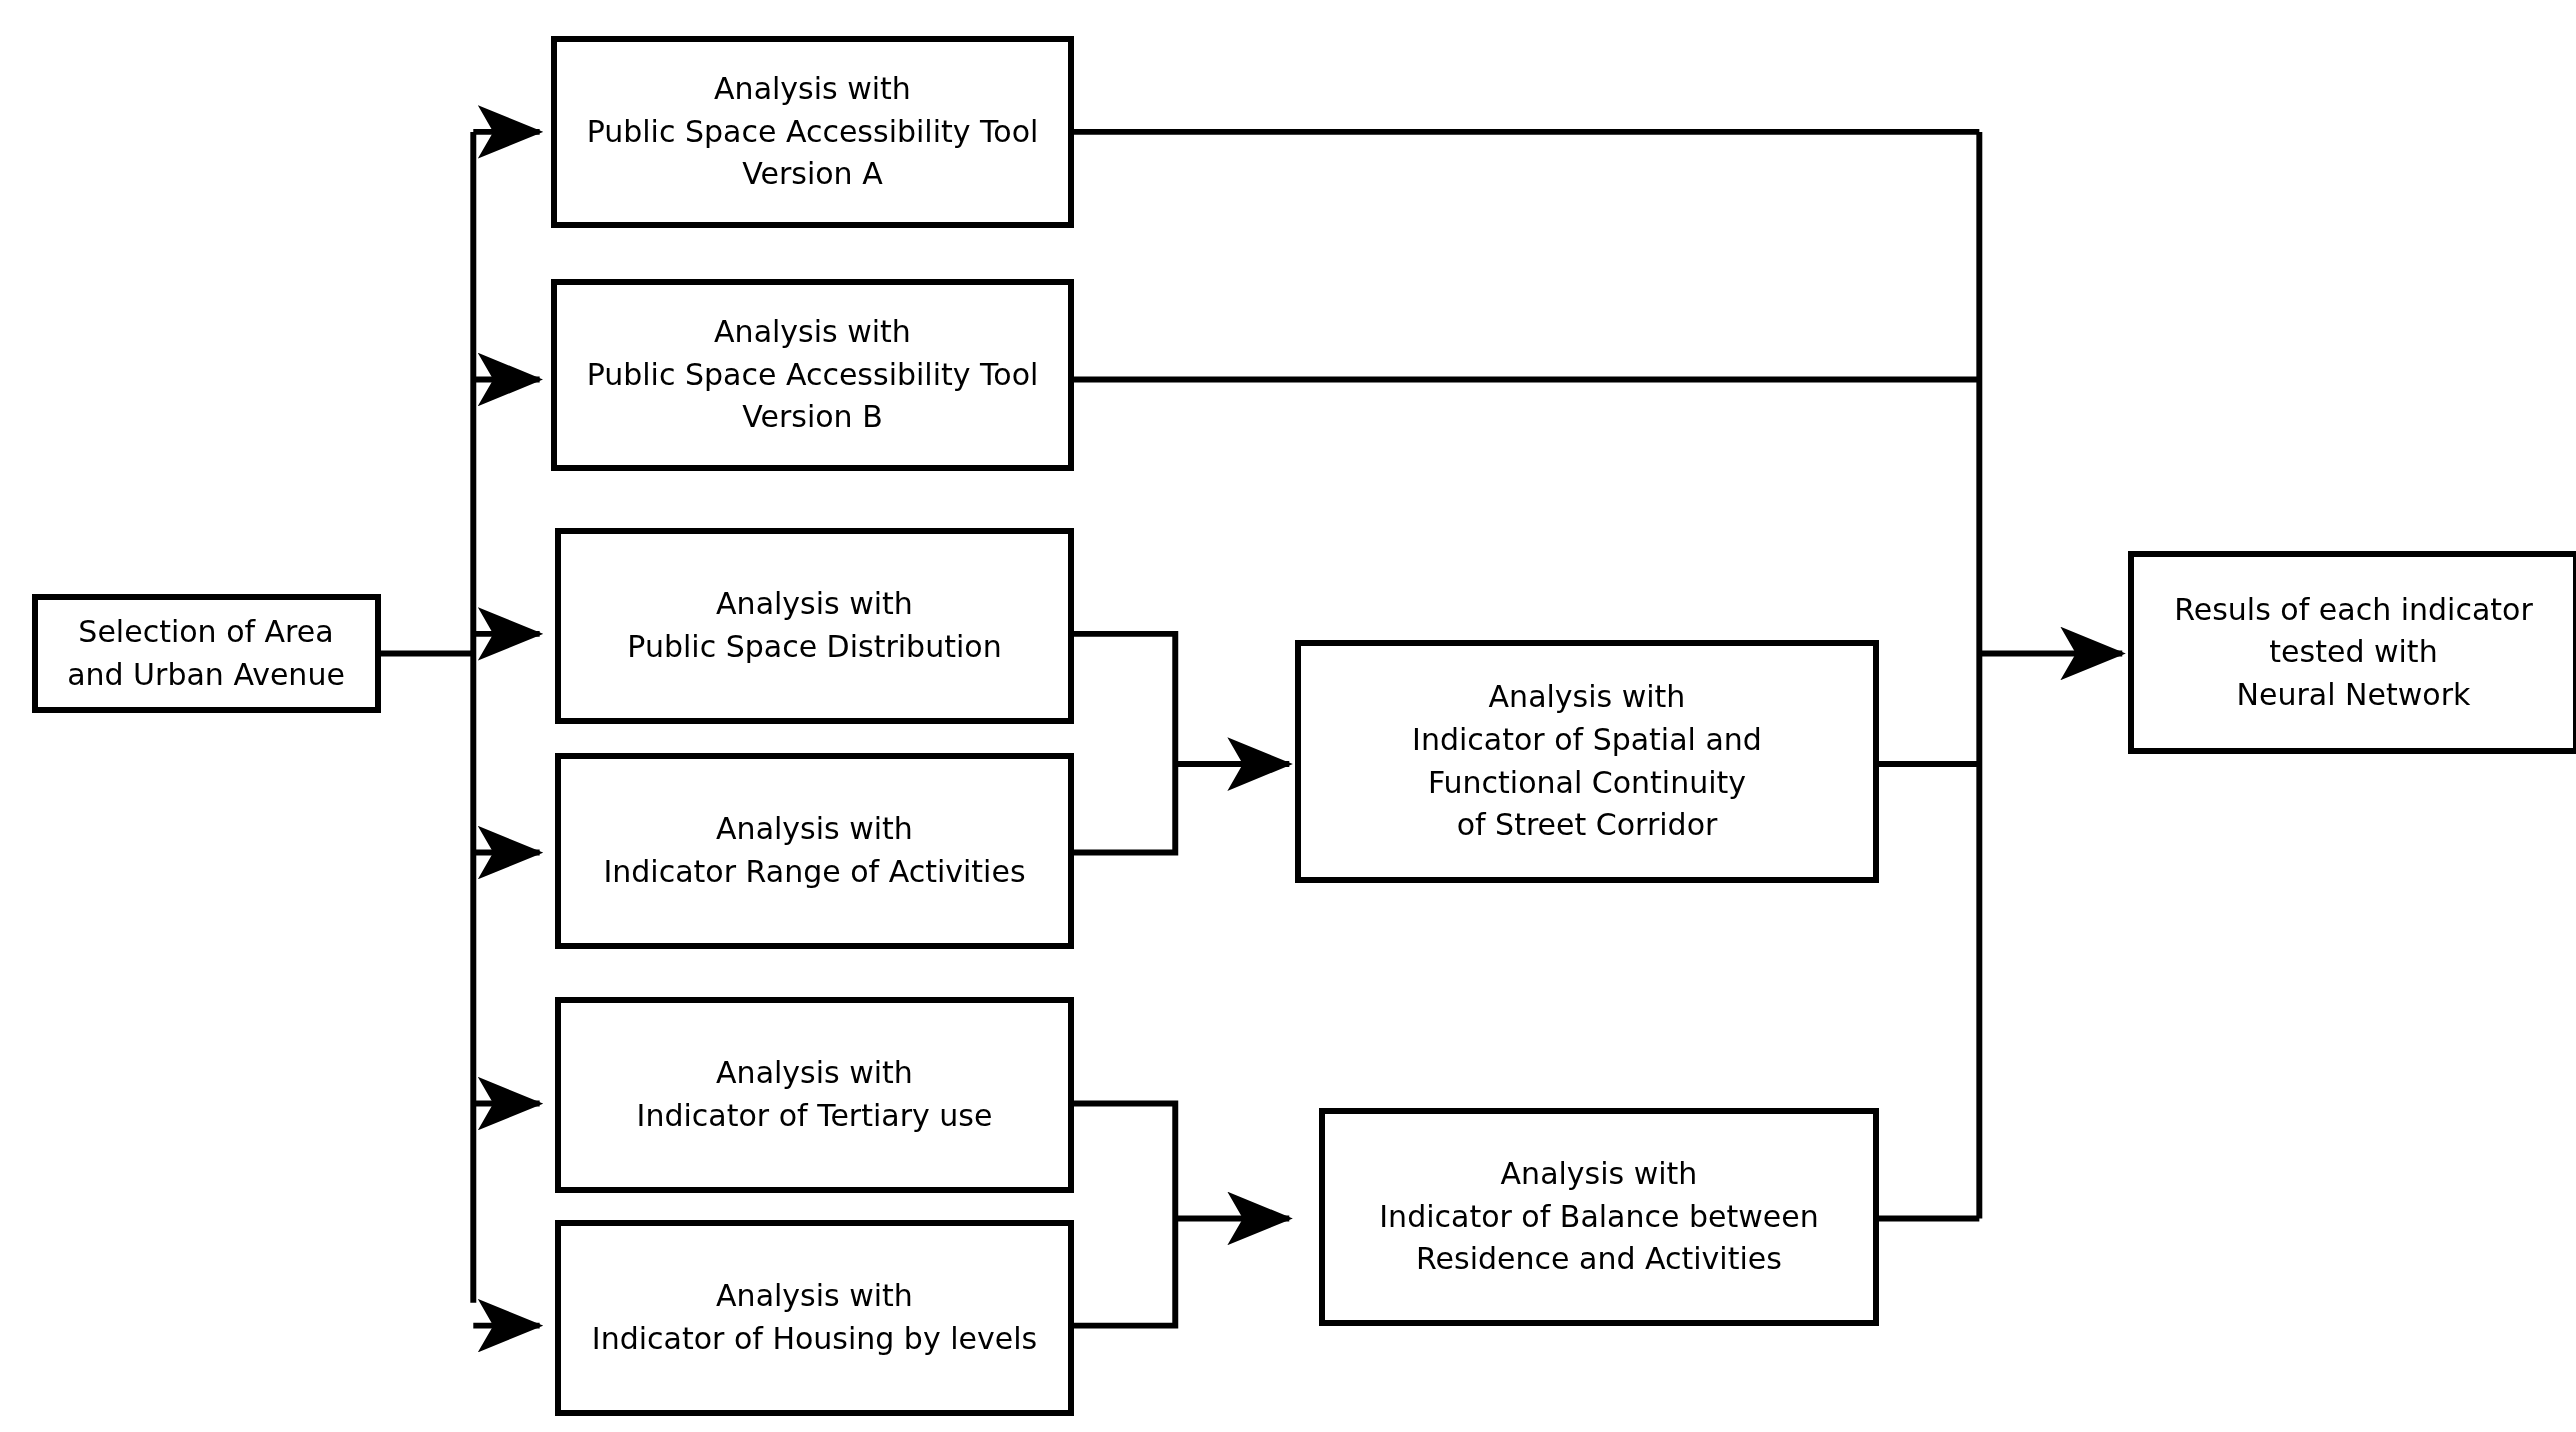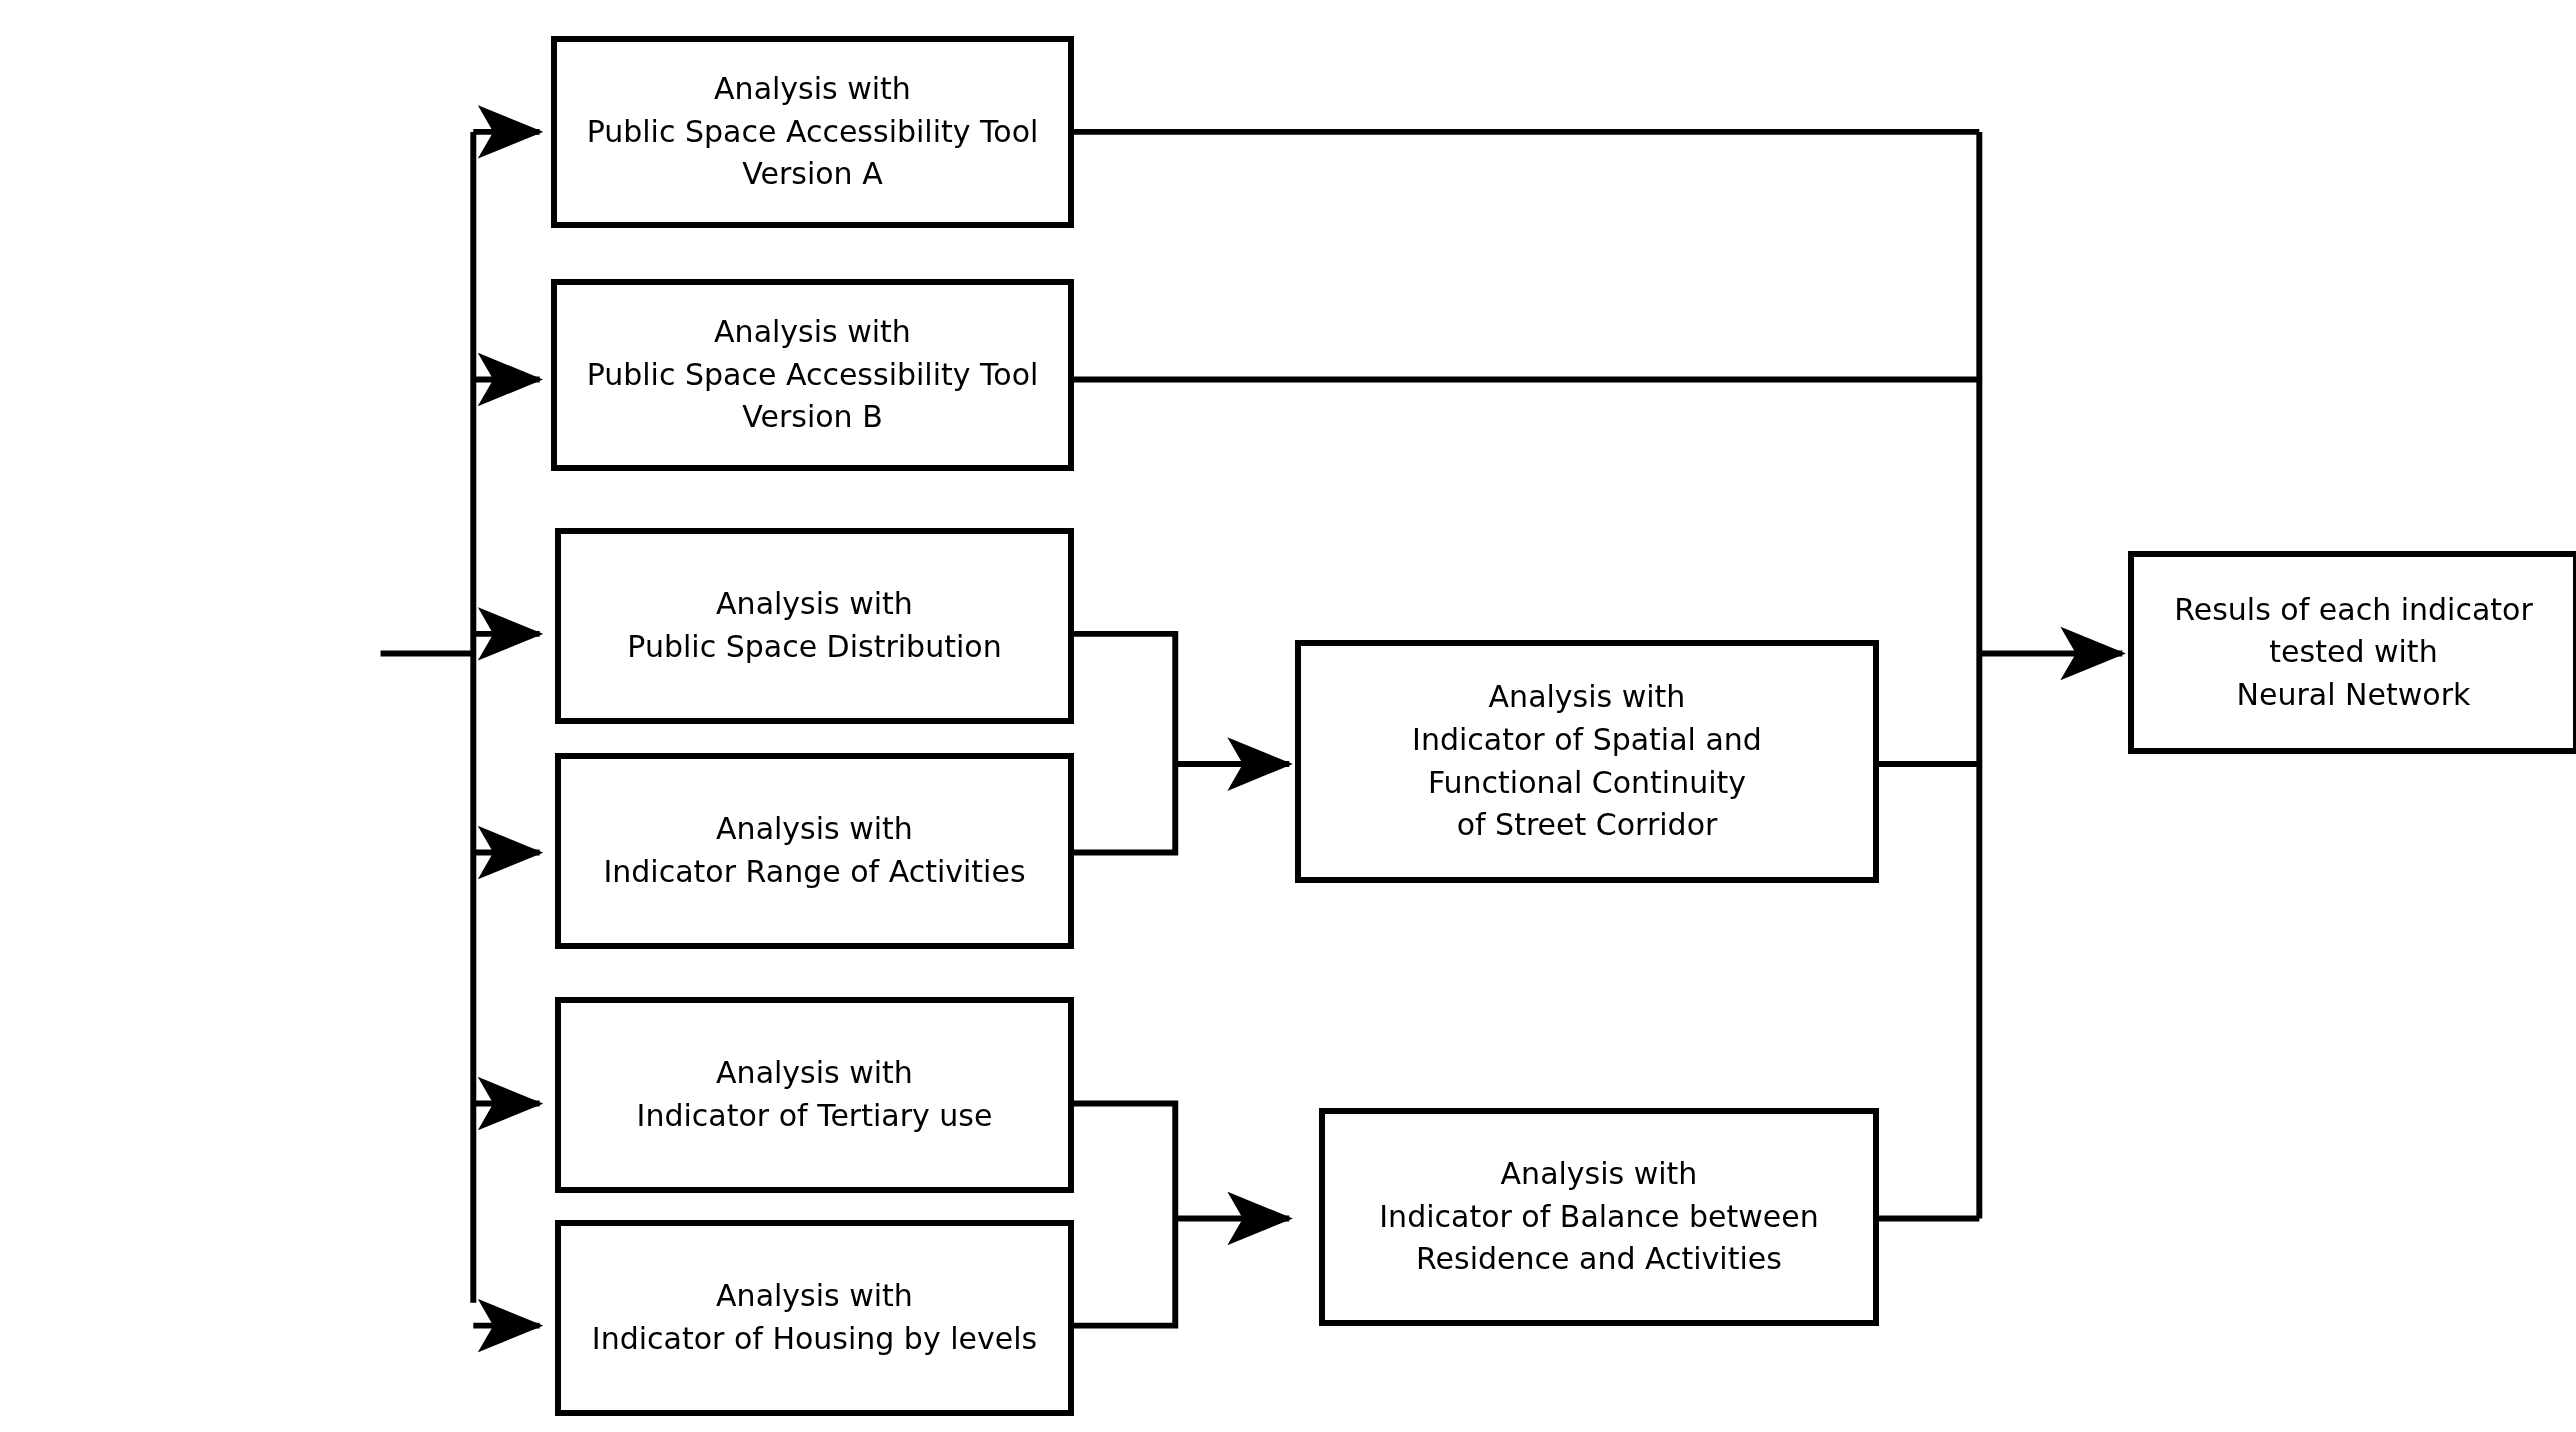--- a/index.html
+++ b/index.html
@@ -77,20 +77,24 @@
       <path d="M 1262,155 L 2326,155"></path>
       <path d="M 1262,446 L 2326,446"></path>
       <path d="M 2208,898 L 2326,898"></path>
       <path d="M 2208,1432 L 2326,1432"></path>
       <path d="M 2326,155 L 2326,1432"></path>
 
       <path d="M 2326,768 L 2494,768" marker-end="url(#arrowhead)"></path>
     </g>
   </svg>
 
+  <div class="node" style="left:31.5px; top:594px; width:349px; height:119px;">
+    <span class="label">Selection of Area
+and Urban Avenue</span>
+  </div>
 
   <div class="node" style="left:551px; top:36px; width:523px; height:192px;">
     <span class="label">Analysis with
 Public Space Accessibility Tool
 Version A</span>
   </div>
 
   <div class="node" style="left:551px; top:279px; width:523px; height:192px;">
     <span class="label">Analysis with
 Public Space Accessibility Tool

